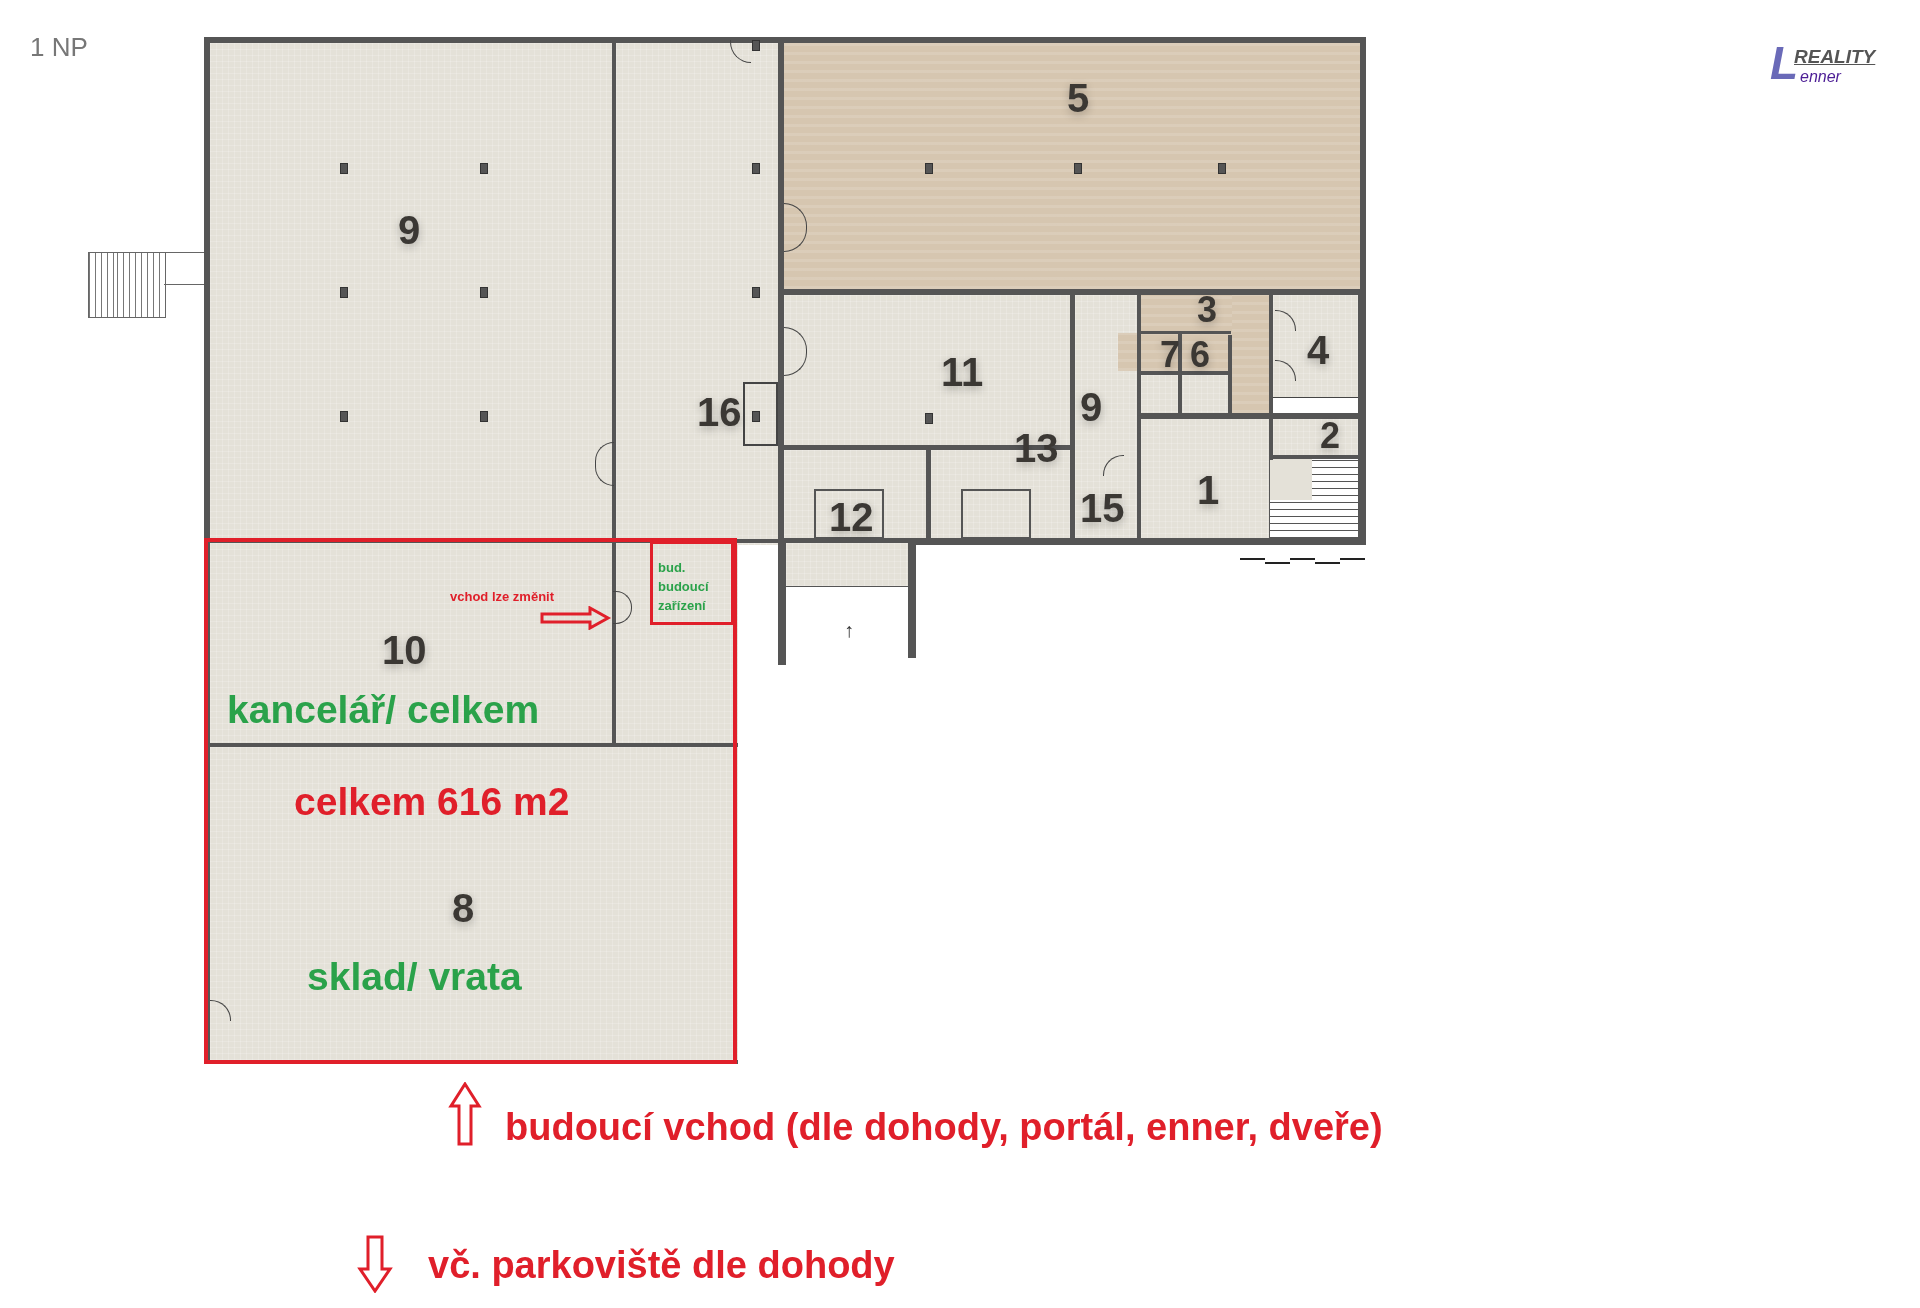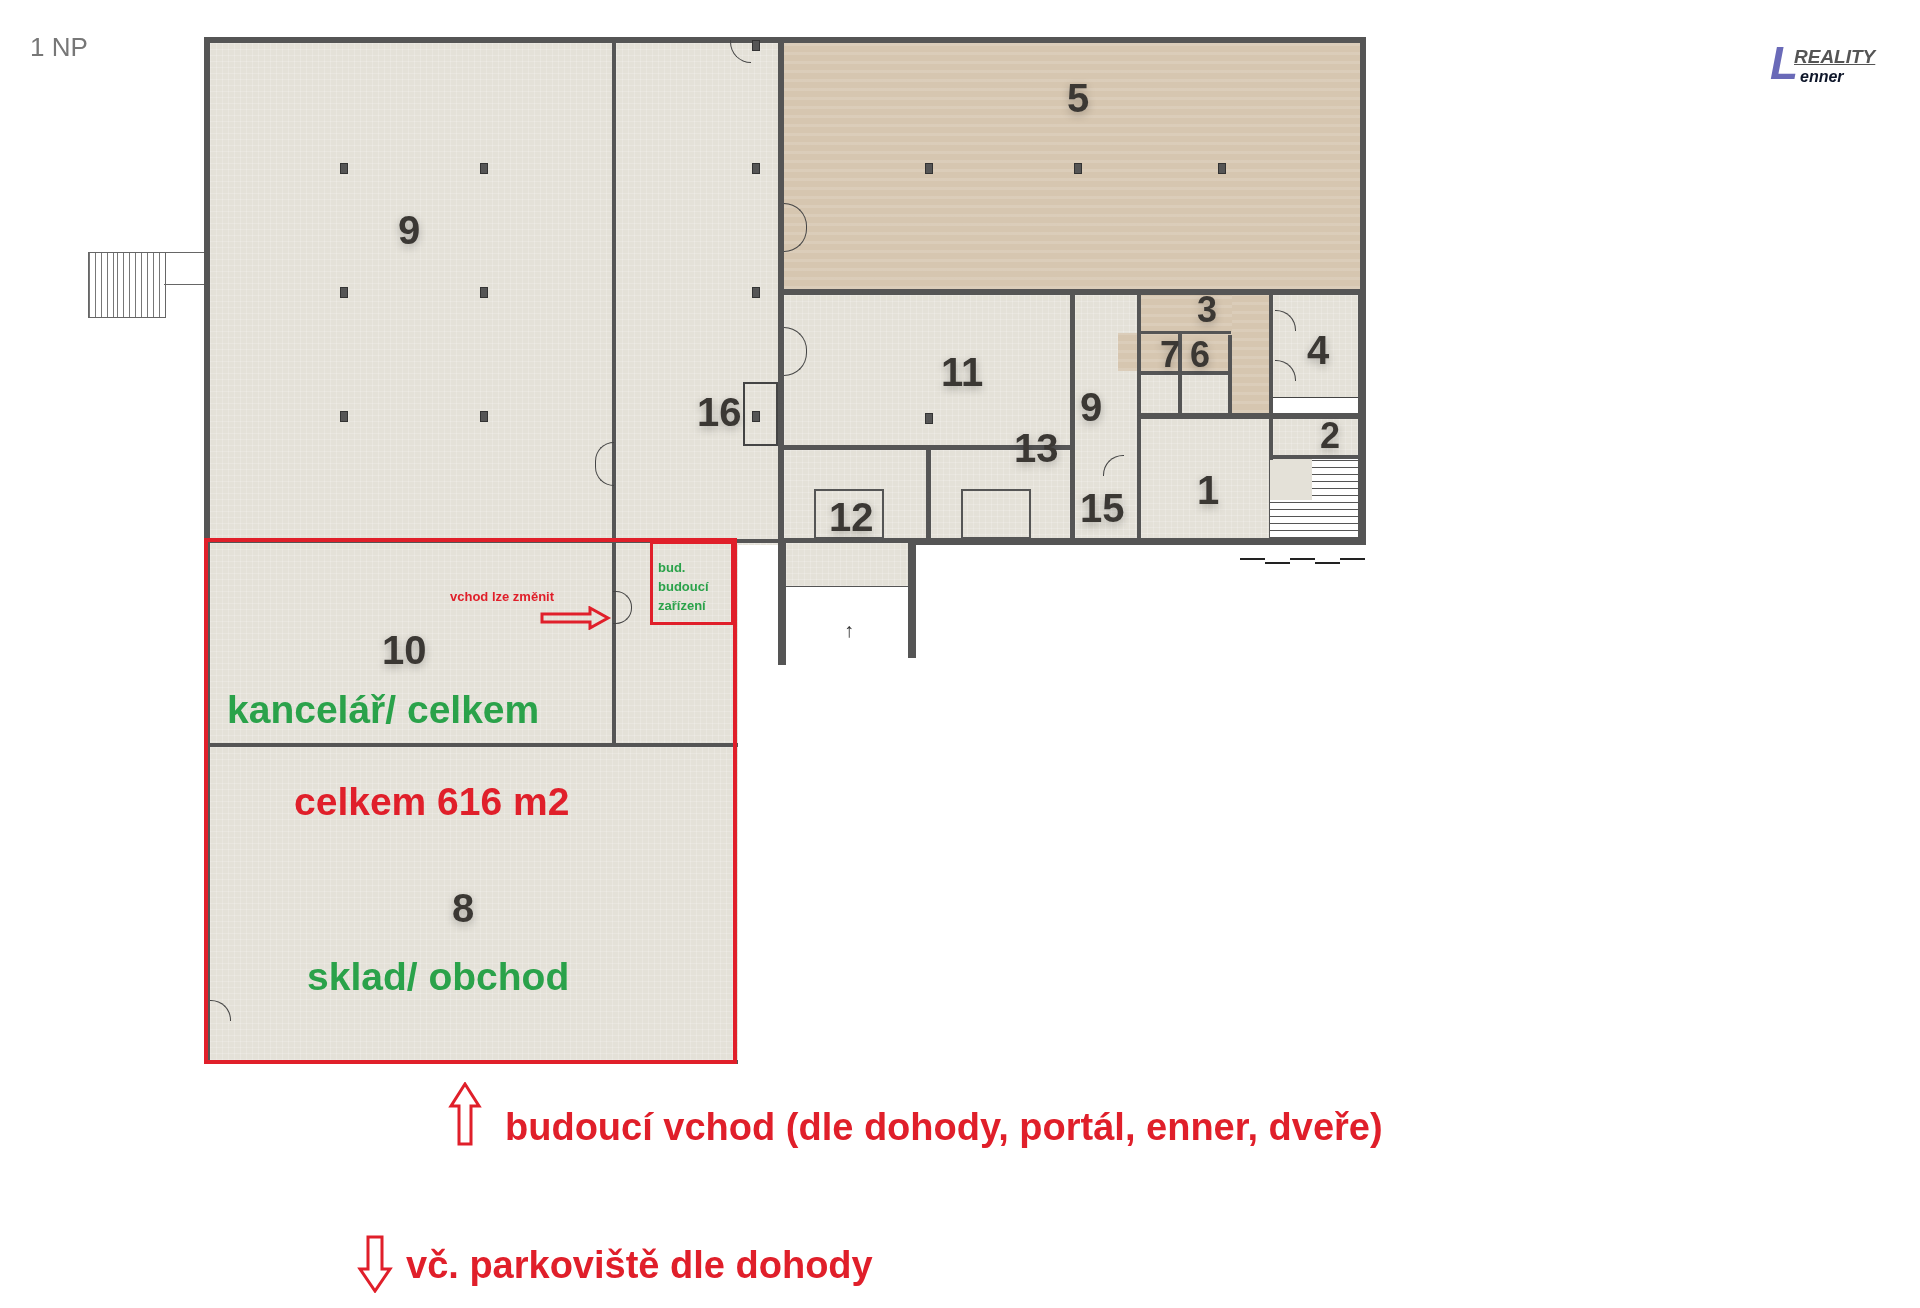--- a/index.html
+++ b/index.html
@@ -20,21 +20,21 @@
   .redbox{position:absolute;border:4px solid #e01f2a;box-sizing:border-box;}
 </style>
 </head>
 <body>
 
 <div class="abs" style="left:30px;top:32px;font-size:26px;color:#777;font-weight:300;">1 NP</div>
 
 <div class="abs" style="left:1770px;top:42px;width:140px;height:48px;">
   <span style="position:absolute;left:0;top:-2px;font-size:46px;font-style:italic;font-weight:bold;color:#6a6ab8;line-height:1;">L</span>
   <span style="position:absolute;left:24px;top:4px;font-size:19px;font-style:italic;font-weight:bold;color:#555;text-decoration:underline;">REALITY</span>
-  <span style="position:absolute;left:30px;top:26px;font-size:16px;font-style:italic;font-weight:bold;color:#0f172a;">enner</span>
+  <span style="position:absolute;left:30px;top:26px;font-size:16px;font-style:italic;font-weight:normal;color:#4c1d95;">enner</span>
 </div>
 
 <div>
 
   <div class="abs wall" style="left:204px;top:37px;width:1162px;height:508px;"></div>
 
   <div class="abs wall" style="left:204px;top:37px;width:580px;height:1027px;"></div>
 
   <div class="abs floor" style="left:210px;top:43px;width:402px;height:496px;"></div>
 
@@ -172,27 +172,27 @@
 
 <div class="red" style="left:450px;top:589px;font-size:13px;">vchod lze změnit</div>
 <div class="abs" style="left:540px;top:606px;">
   <svg width="72" height="24" viewBox="0 0 72 24">
       <path d="M2 8 H50 V2 L68 12 L50 22 V16 H2 Z" fill="none" stroke="#e01f2a" stroke-width="3"></path>
     </svg>
 </div>
 
 <div class="green" style="left:227px;top:688px;font-size:39px;">kancelář/ celkem</div>
 <div class="red" style="left:294px;top:780px;font-size:39px;">celkem 616 m2</div>
-<div class="green" style="left:307px;top:955px;font-size:39px;">sklad/ obchod</div>
+<div class="green" style="left:307px;top:955px;font-size:39px;">sklad/ vrata</div>
 
 <div class="abs" style="left:448px;top:1082px;">
   <svg width="34" height="64" viewBox="0 0 34 64">
       <path d="M17 2 L31 24 H23 V62 H11 V24 H3 Z" fill="none" stroke="#e01f2a" stroke-width="3"></path>
     </svg>
 </div>
 <div class="red" style="left:505px;top:1106px;font-size:38px;">budoucí vchod (dle dohody, portál, enner, dveře)</div>
 
 <div class="abs" style="left:357px;top:1235px;">
   <svg width="36" height="58" viewBox="0 0 36 58">
       <path d="M11 2 H25 V34 H33 L18 56 L3 34 H11 Z" fill="none" stroke="#e01f2a" stroke-width="3"></path>
     </svg>
 </div>
-<div class="red" style="left:406px;top:1244px;font-size:38px;text-align:center;">vč. parkoviště dle dohody</div>
+<div class="red" style="left:428px;top:1244px;font-size:38px;text-align:center;">vč. parkoviště dle dohody</div>
 
 </body></html>

